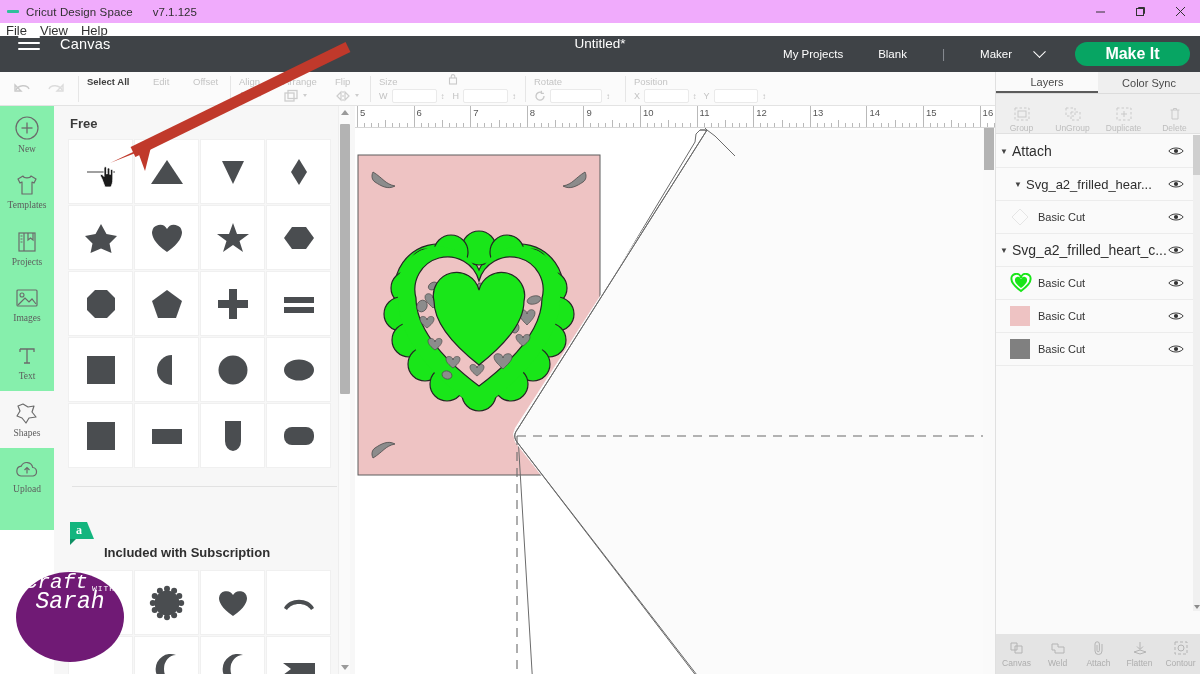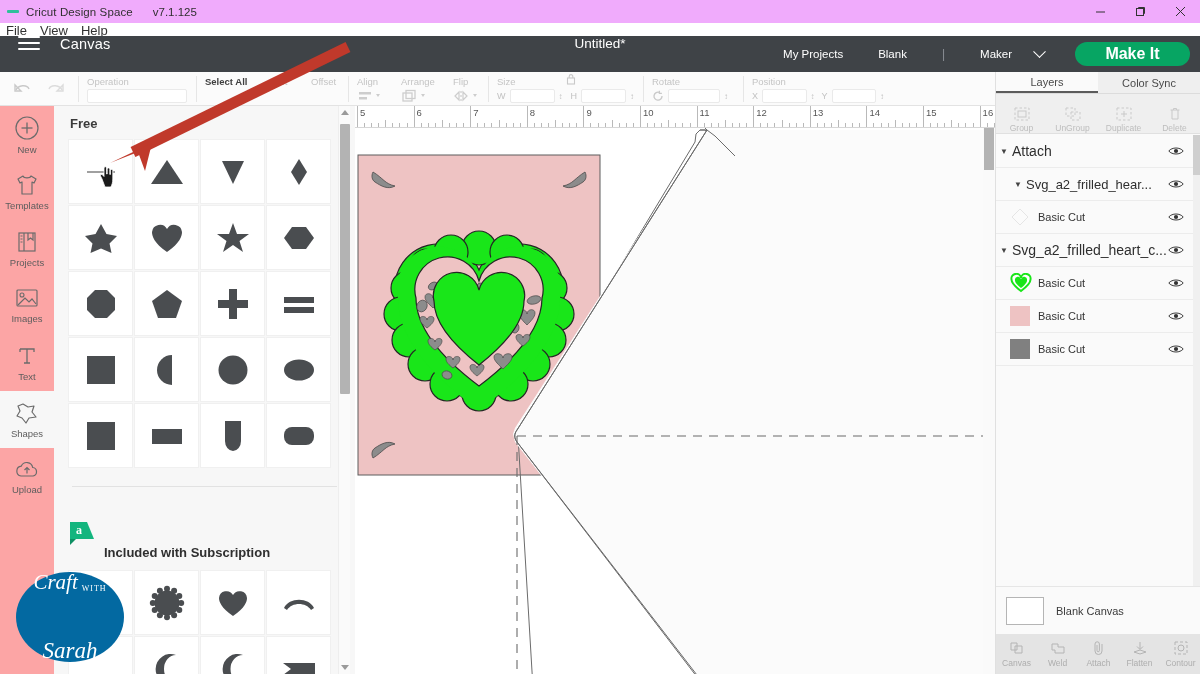--- a/index.html
+++ b/index.html
@@ -58,22 +58,22 @@
   .tool-grp.bl::before { content:''; position:absolute; left:0; top:4px;
     width:1px; height:26px; background:#e6e6e6; }
   .tool-label { font-size:9.5px; color:#c4c4c4; margin-top:4px; margin-bottom:2px;
     white-space:nowrap; }
   .tool-label.dk { color:#3f3f3f; font-weight:bold; }
   .fakefield { height:14px; border:1px solid #eaeaea; background:#fff;
      border-radius:2px; }
   .undo-redo { display:flex; gap:14px; padding:0 12px; align-items:center; height:34px;}
 
   
-  .rail { position:absolute; left:0; top:106px; width:54px; height:568px;
-    background:#fca5a5; }
+  .rail { position:absolute; left:0; top:106px; width:54px; height:424px;
+    background:#86efac;font-family:Liberation Serif, serif; }
   .rail-item { width:54px; height:57px; display:flex; flex-direction:column;
     align-items:center; justify-content:center; color:#5d5d5d; }
   .rail-item.active { background:#f7f7f7; }
   .rail-label { font-size:9.5px; margin-top:3px; color:#5d5d5d; }
 
   
   .panel { position:absolute; left:54px; top:106px; width:301px; height:568px;
     background:#f7f7f7; overflow:hidden; }
   .panel-title { font-size:13px; font-weight:bold; color:#3b3b3b;
     padding:10px 0 8px 16px; }
@@ -162,23 +162,23 @@
     margin-right:12px; }
   .blanklbl { font-size:11px; color:#3a3a3a; }
   .lbottom { position:absolute; left:0; bottom:0; width:205px; height:40px;
     background:#e4e4e4; display:flex; }
   .lbtn { flex:1; display:flex; flex-direction:column; align-items:center;
     justify-content:center; color:#b0b0b0; }
   .lbtn-lbl { font-size:8.5px; color:#aeaeae; margin-top:2px; }
 
   
   .watermark { position:absolute; left:16px; top:572px; width:108px; height:90px;
-    background:#0369a1; border-radius:50%; display:flex; flex-direction:column;
-    align-items:center; justify-content:space-between; color:#fff;
-    font-family:Liberation Serif, serif; box-shadow:0 0 0 0 rgba(0,0,0,0);}
+    background:#701a75; border-radius:50%; display:flex; flex-direction:column;
+    align-items:center; justify-content:flex-start; color:#fff;
+    font-family:Liberation Mono, monospace; box-shadow:0 0 0 0 rgba(0,0,0,0);}
   .wm1 { font-size:21px; font-style:italic; line-height:1;}
   .wm-with { font-size:8px; letter-spacing:1px; }
   .wm2 { font-size:23px; font-style:italic; line-height:1; margin-top:-2px;}
 
   
   .arrow { position:absolute; left:0; top:0; width:1200px; height:674px;
     pointer-events:none; }
 </style>
 </head>
 <body>
@@ -241,24 +241,20 @@
       <svg width="20" height="16" viewBox="0 0 20 16">
         <path d="M4 9 C6 4, 15 3, 17 8" fill="none" stroke="#c9c9c9" stroke-width="1.4"></path>
         <path d="M3 4 L3 10 L9 10 Z" fill="none" stroke="#c9c9c9" stroke-width="1.4"></path>
       </svg>
       <svg width="20" height="16" viewBox="0 0 20 16">
         <path d="M16 9 C14 4, 5 3, 3 8" fill="none" stroke="#dcdcdc" stroke-width="1.4"></path>
         <path d="M17 4 L17 10 L11 10 Z" fill="none" stroke="#dcdcdc" stroke-width="1.4"></path>
       </svg>
     </div>
 
-    <div class="tool-grp bl" style="width:118px">
-      <div class="tool-label">Operation</div>
-      <div class="fakefield" style="width:100px"></div>
-    </div>
 
     <div class="tool-grp bl" style="width:66px">
       <div class="tool-label dk">Select All</div>
     </div>
     <div class="tool-grp" style="width:40px">
       <div class="tool-label">Edit</div>
     </div>
     <div class="tool-grp" style="width:46px">
       <div class="tool-label">Offset</div>
     </div>
@@ -903,24 +899,20 @@
         </svg>
       </div>
     </div>
 
     <div class="lscroll">
       <div class="ar-up"></div>
       <div class="st"></div>
       <div class="ar-dn"></div>
     </div>
 
-    <div class="blankrow">
-      <div class="blankbox"></div>
-      <div class="blanklbl">Blank Canvas</div>
-    </div>
 
     <div class="lbottom">
       <div class="lbtn">
         <svg width="16" height="16" viewBox="0 0 16 16">
           <path d="M2 3 L8 3 L8 10 L2 10 Z" fill="none" stroke="#b4b4b4" stroke-width="1"></path>
           <path d="M6 6 L13 6 L13 13 L6 13 Z" fill="none" stroke="#b4b4b4" stroke-width="1"></path>
         </svg>
         <div class="lbtn-lbl">Canvas</div>
       </div>
       <div class="lbtn">

